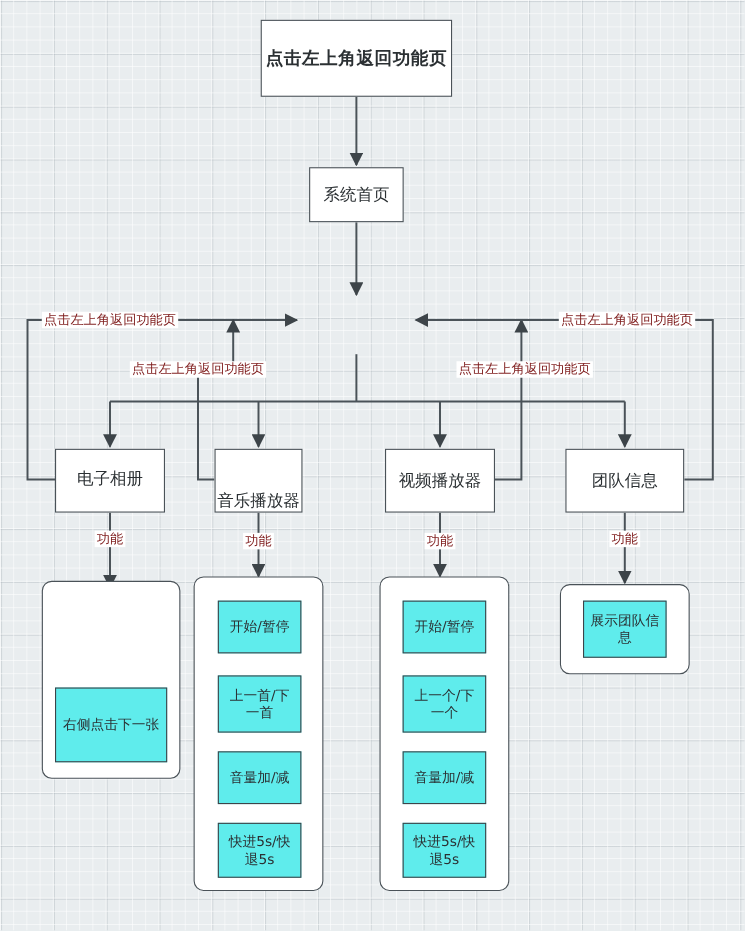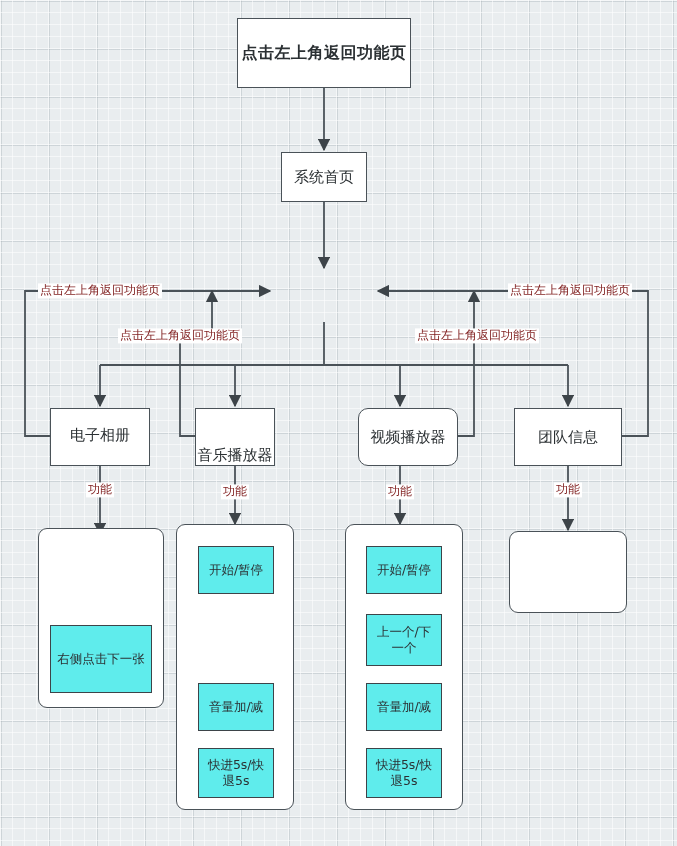--- a/index.html
+++ b/index.html
@@ -132,21 +132,21 @@
 
 
   <div class="node proc" style="left:50px; top:408px; width:100px; height:58px;font-family:Liberation Mono, monospace;">
     <span>电子相册</span>
   </div>
 
   <div class="node proc" style="left:195px; top:408px; width:80px; height:58px;align-items:flex-end;">
     <span>音乐播放器</span>
   </div>
 
-  <div class="node proc" style="left:358px; top:408px; width:100px; height:58px;border-radius:10px;">
+  <div class="node proc" style="left:350px; top:408px; width:100px; height:58px;">
     <span>视频播放器</span>
   </div>
 
   <div class="node proc" style="left:514px; top:408px; width:108px; height:58px;">
     <span>团队信息</span>
   </div>
 
   <div class="edge-label" style="left:100px; top:291px;">
     <span>点击左上角返回功能页</span>
   </div>
@@ -175,20 +175,23 @@
 
   <div class="group-box" style="left:38px; top:528px; width:126px; height:180px;"></div>
   <div class="leaf" style="left:50px; top:625px; width:102px; height:68px;">
     <span>右侧点击下一张</span>
   </div>
 
   <div class="group-box" style="left:176px; top:524px; width:118px; height:286px;"></div>
   <div class="leaf" style="left:198px; top:546px; width:76px; height:48px;">
     <span>开始/暂停</span>
   </div>
+  <div class="leaf" style="left:198px; top:614px; width:76px; height:52px;">
+    <span>上一首/下一首</span>
+  </div>
   <div class="leaf" style="left:198px; top:683px; width:76px; height:48px;">
     <span>音量加/减</span>
   </div>
   <div class="leaf" style="left:198px; top:748px; width:76px; height:50px;">
     <span>快进5s/快退5s</span>
   </div>
 
   <div class="group-box" style="left:345px; top:524px; width:118px; height:286px;"></div>
   <div class="leaf" style="left:366px; top:546px; width:76px; height:48px;">
     <span>开始/暂停</span>
@@ -197,14 +200,17 @@
     <span>上一个/下一个</span>
   </div>
   <div class="leaf" style="left:366px; top:683px; width:76px; height:48px;">
     <span>音量加/减</span>
   </div>
   <div class="leaf" style="left:366px; top:748px; width:76px; height:50px;">
     <span>快进5s/快退5s</span>
   </div>
 
   <div class="group-box" style="left:509px; top:531px; width:118px; height:82px;"></div>
+  <div class="leaf" style="left:530px; top:546px; width:76px; height:52px;">
+    <span>展示团队信息</span>
+  </div>
 
 </div>
 
 </body></html>

